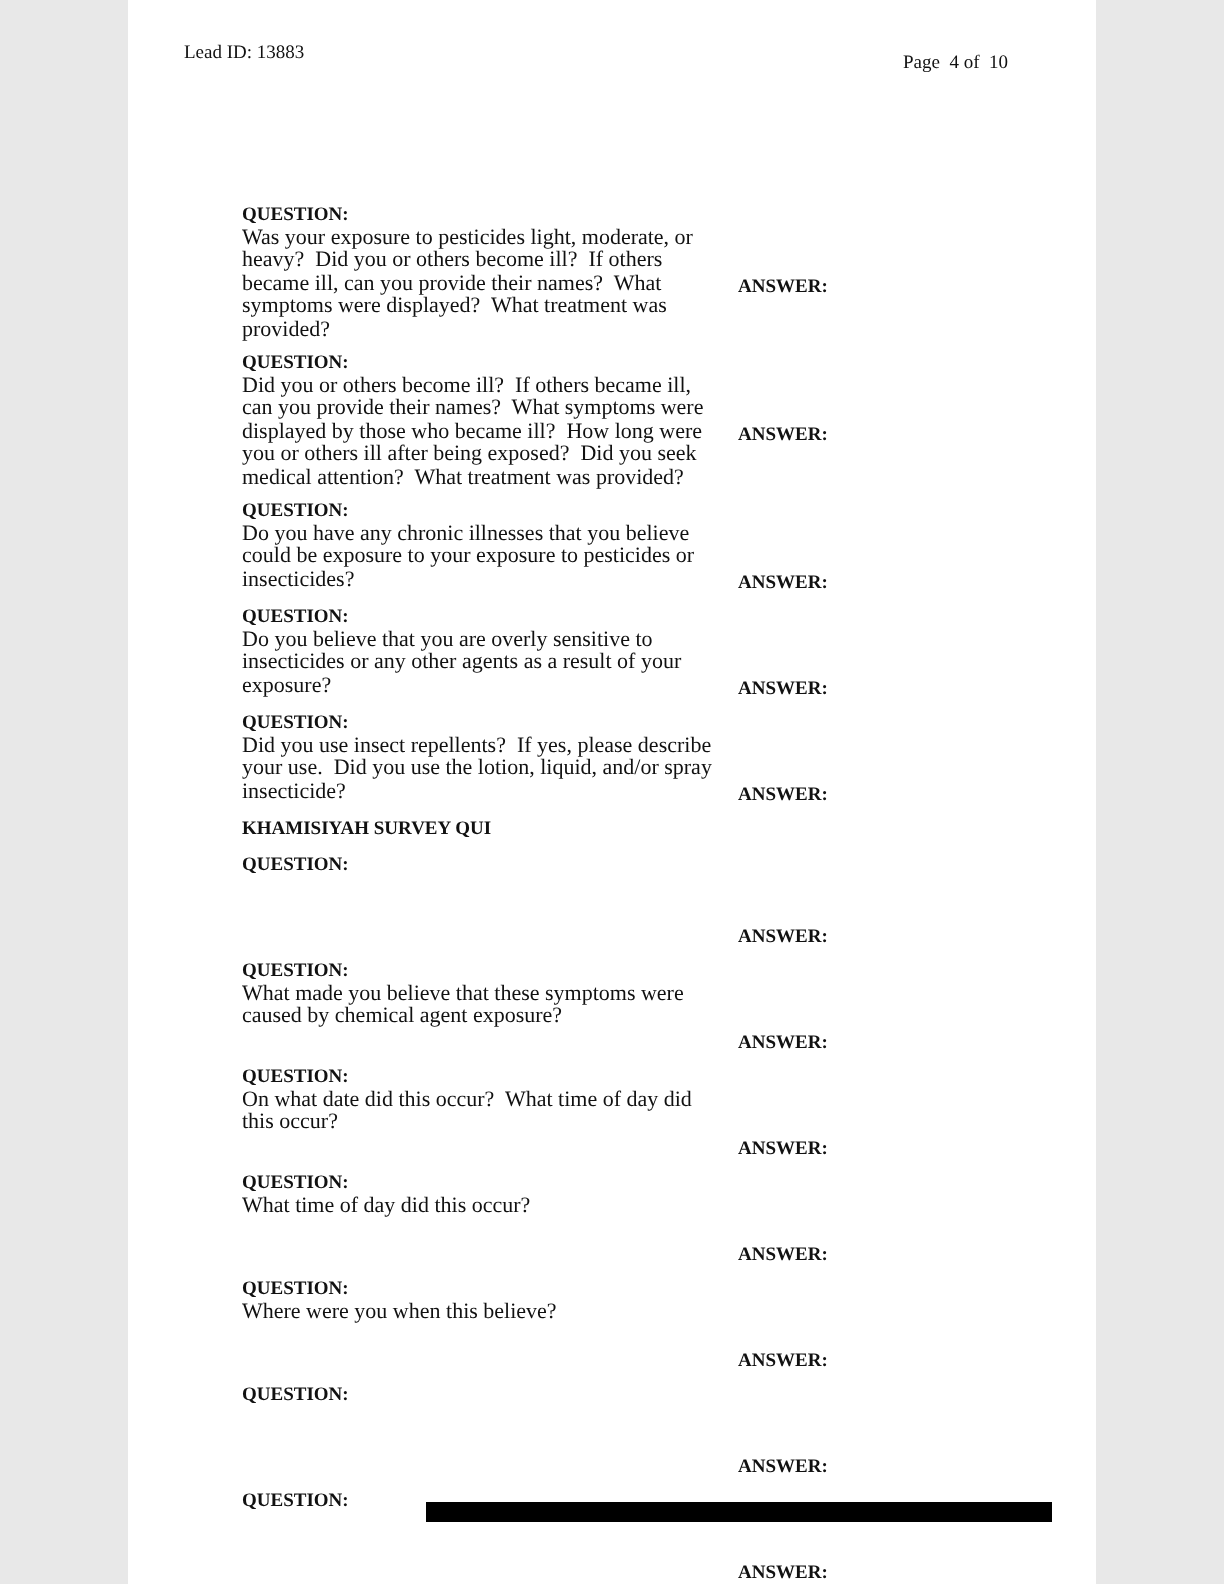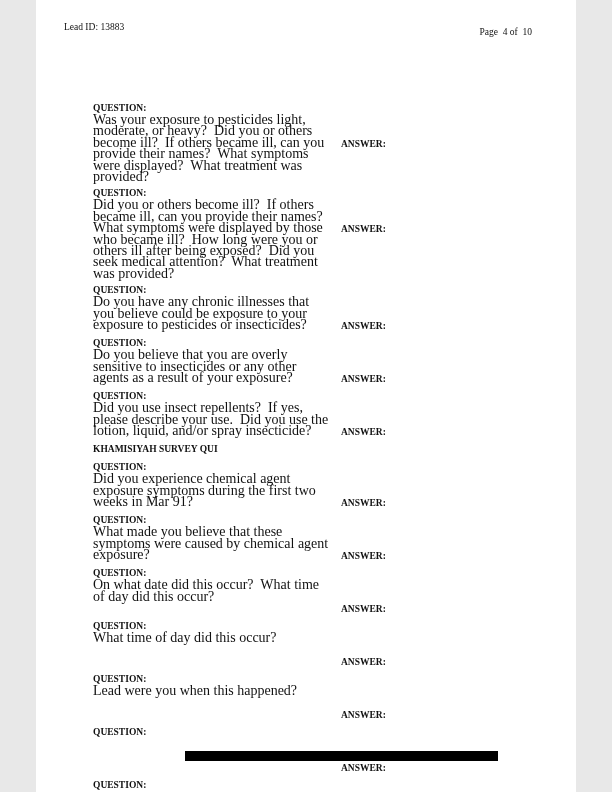--- a/index.html
+++ b/index.html
@@ -2,21 +2,21 @@
 <html><head>
 <meta charset="utf-8">
 <style>
   html, body {
     margin: 0;
     padding: 0;
     background: #e8e8e8;
   }
   .page {
     position: relative;
-    width: 540px;
+    width: 484px;
     height: 792px;
     margin: 0 auto;
     background: #ffffff;
     font-family: "Liberation Serif", serif;
     color: #111111;
     overflow: hidden;
   }
   .hdr-lead {
     position: absolute;
     top: 22px;
@@ -52,21 +52,21 @@
     flex: 1 1 auto;
     min-width: 0;
     margin-top: 36px;
   }
   .label {
     font-weight: bold;
     font-size: 9.5px;
     line-height: 12px;
   }
   .q-text, .a-text {
-    font-size: 14px;
+    font-size: 11px;
     line-height: 11.4px;
     white-space: pre-wrap;
   }
   .section-row {
     margin: 1px 0 6px 0;
   }
   .section-title {
     font-weight: bold;
     font-size: 9.5px;
     line-height: 12px;
@@ -138,21 +138,20 @@
     <div class="a-col">
       <div class="label">ANSWER:</div>
     </div>
   </div>
       <div class="section-row">
     <div class="section-title">KHAMISIYAH SURVEY QUI</div>
   </div>
       <div class="qa-row">
     <div class="q-col">
       <div class="label">QUESTION:</div>
-      <div class="q-text">Did you experience chemical agent exposure symptoms during the first two weeks in Mar 91?</div>
     </div>
     <div class="a-col">
       <div class="label">ANSWER:</div>
       <div class="a-text"></div>
     </div>
   </div>
       <div class="qa-row">
     <div class="q-col">
       <div class="label">QUESTION:</div>
       <div class="q-text">What made you believe that these symptoms were caused by chemical agent exposure?</div>
@@ -178,21 +177,21 @@
       <div class="q-text">What time of day did this occur?</div>
     </div>
     <div class="a-col">
       <div class="label">ANSWER:</div>
       <div class="a-text"></div>
     </div>
   </div>
       <div class="qa-row">
     <div class="q-col">
       <div class="label">QUESTION:</div>
-      <div class="q-text">Lead were you when this happened?</div>
+      <div class="q-text">Where were you when this believe?</div>
     </div>
     <div class="a-col">
       <div class="label">ANSWER:</div>
       <div class="a-text"></div>
     </div>
   </div>
       <div class="qa-row">
     <div class="q-col">
       <div class="label">QUESTION:</div>
     </div>

